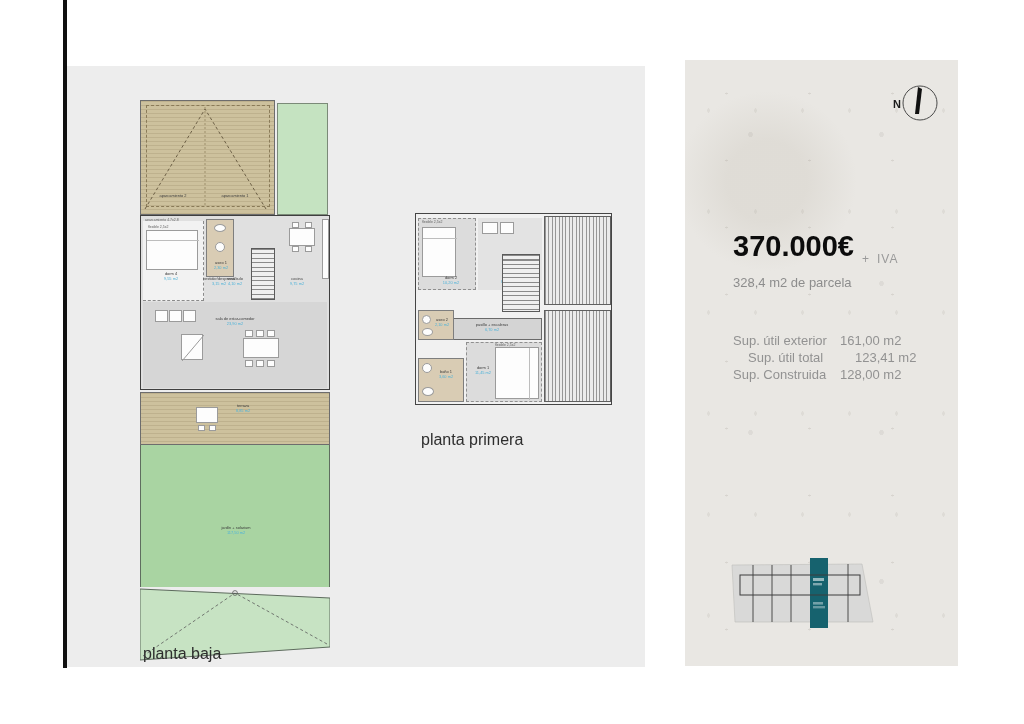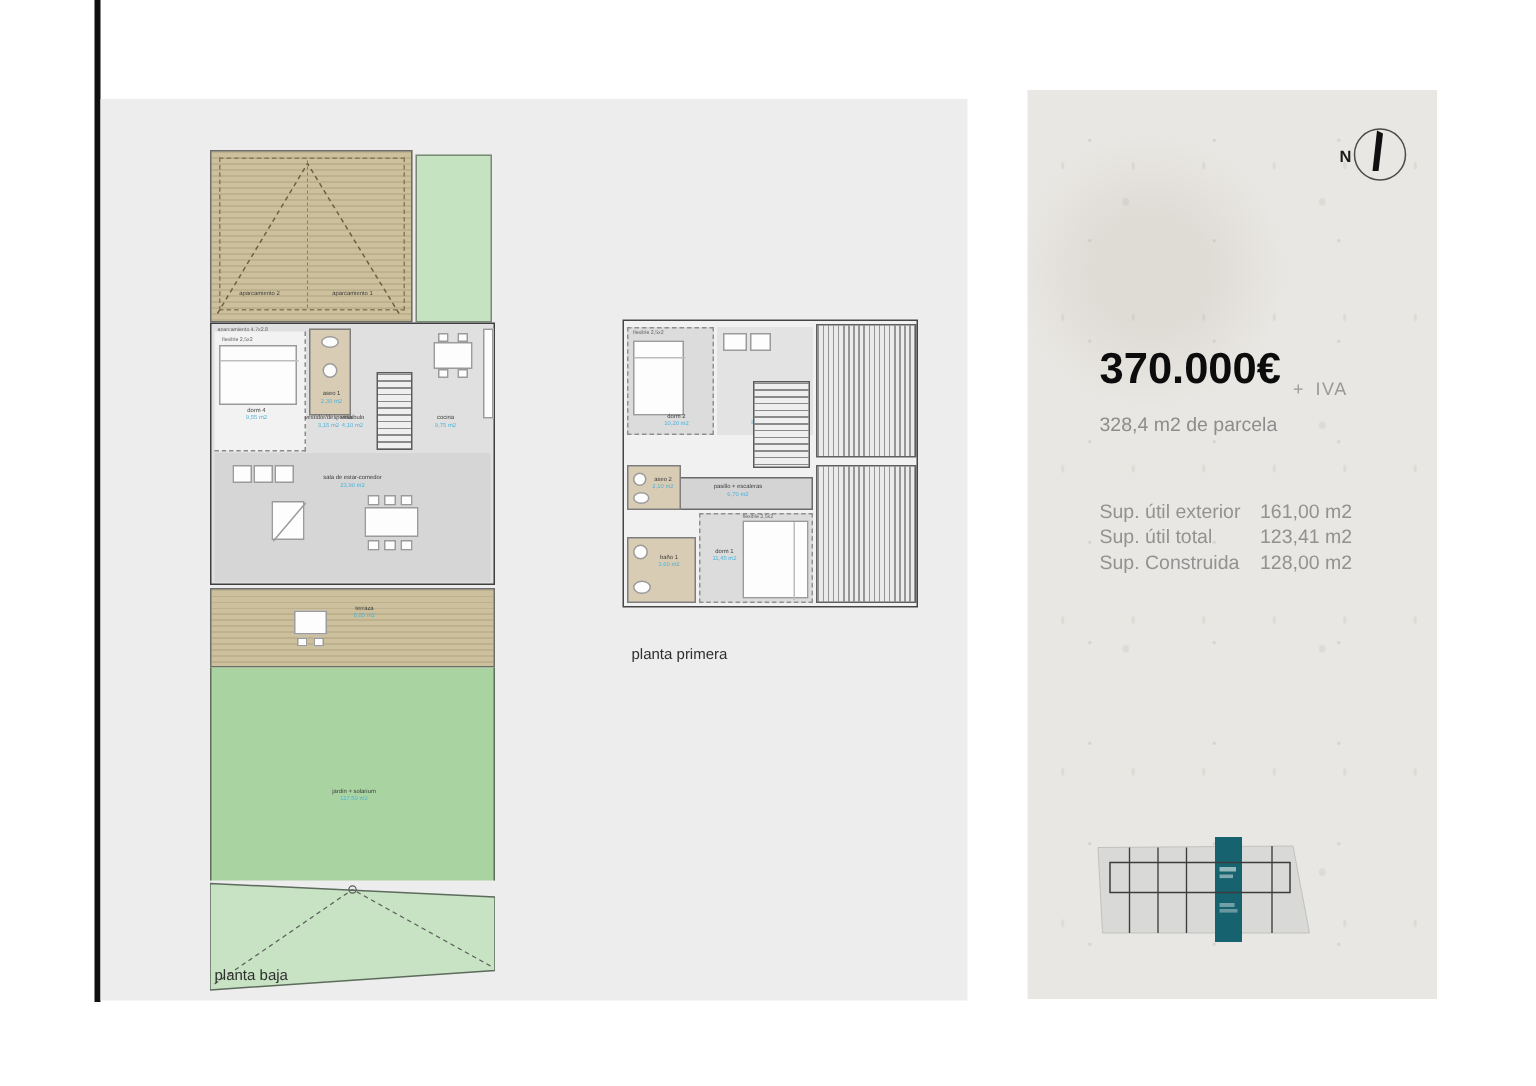--- a/index.html
+++ b/index.html
@@ -21,21 +21,21 @@
     background-size: 83px 67px, 47px 101px, 131px 149px, 100% 100%;
   }
 
   .title { font-size:21px; color:#1b1b1b; letter-spacing:.5px; white-space:nowrap; }
   .price { font-size:29px; font-weight:bold; color:#0c0c0c; white-space:nowrap; }
   .gray-s { font-size:12px; color:#9a9a9a; white-space:nowrap; }
   .gray-m { font-size:13px; color:#8d8d8d; white-space:nowrap; }
   .spec-row { height:17px; }
   .spec-label { position:absolute; left:0; font-size:13px; color:#929292; white-space:nowrap; }
   .spec-value { position:absolute; left:107px; font-size:13px; color:#929292; white-space:nowrap; }
-  .caption { font-size:10px; color:#2e2e2e; white-space:nowrap; }
+  .caption { font-size:16px; color:#2e2e2e; white-space:nowrap; }
 
   
   .plan { border:0; }
   .lbl { position:absolute; text-align:center; font-size:7px; color:#3a3a3a; line-height:1.3;
          white-space:nowrap; transform:scale(.56); transform-origin:center top; }
   .lbl .a { display:block; color:#4fb3d9; }
   .ann { position:absolute; font-size:7px; color:#636363; white-space:nowrap;
          transform:scale(.5); transform-origin:left top; }
   .tan { background-color:#cdc19d;
          background-image:repeating-linear-gradient(180deg, rgba(110,95,60,.16) 0 1px, transparent 1px 4px); }
@@ -226,21 +226,21 @@
   <div class="abs price" style="left:48px; top:170px;">370.000€</div>
   <div class="abs gray-s" style="left:177px; top:192px;">+</div>
   <div class="abs gray-s" style="left:192px; top:192px; letter-spacing:1px;">IVA</div>
   <div class="abs gray-m" style="left:48px; top:215px;">328,4 m2 de parcela</div>
 
   <div class="abs" style="left:48px; top:273px; width:210px;">
     <div class="spec-row" style="position:relative;">
       <span class="spec-label">Sup. útil exterior</span>
       <span class="spec-value">161,00 m2</span>
     </div>
-    <div class="spec-row" style="position:relative;">
+    <div class="spec-row" style="position:relative;margin-left:15px;">
       <span class="spec-label">Sup. útil total</span>
       <span class="spec-value">123,41 m2</span>
     </div>
     <div class="spec-row" style="position:relative;">
       <span class="spec-label">Sup. Construida</span>
       <span class="spec-value">128,00 m2</span>
     </div>
   </div>
 
   <svg class="abs" style="left:40px; top:490px;" width="160" height="85">

